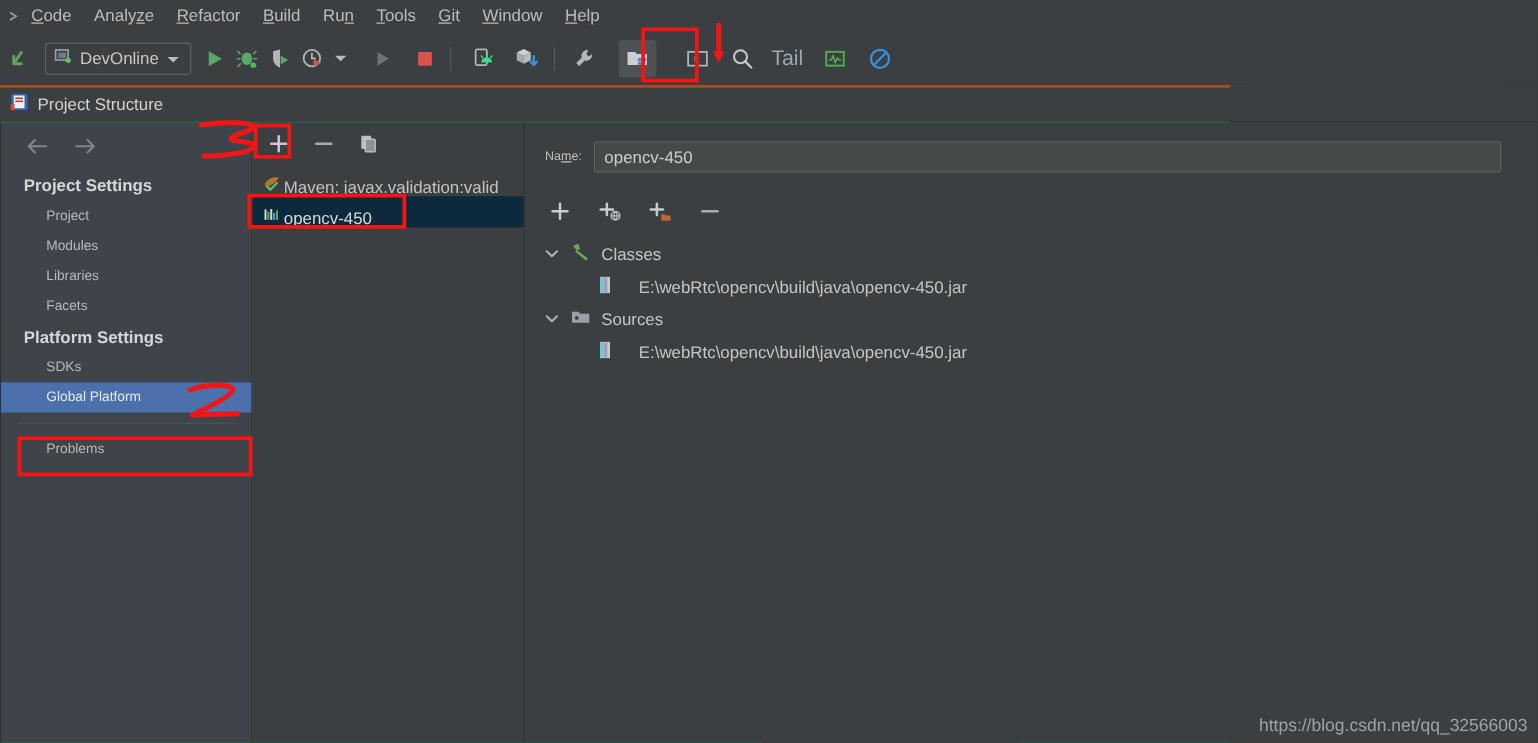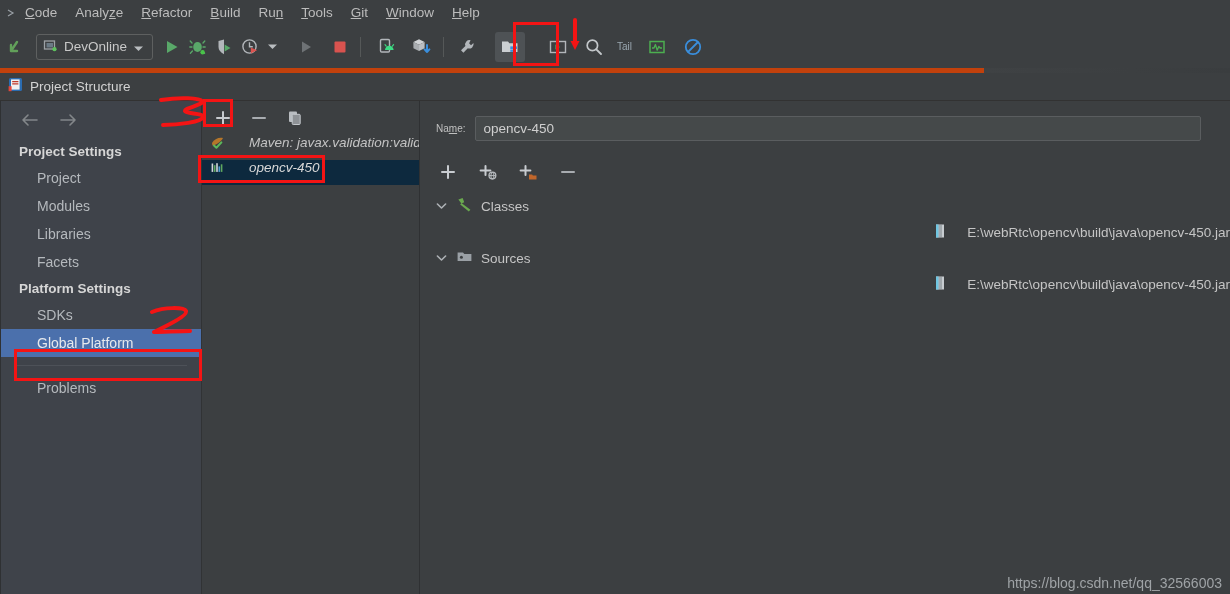--- a/index.html
+++ b/index.html
@@ -28,40 +28,40 @@
   }
   .tb{display:flex;align-items:center;justify-content:center;height:30px;min-width:26px;}
   .tb-sep{width:1px;height:20px;background:#555858;margin:0 7px;}
 
   .runcfg{
     display:flex;align-items:center;height:24px;border:1px solid #5e6060;border-radius:3px;
     padding:0 8px 0 5px;margin-left:6px;margin-right:6px;gap:6px;
   }
   .runcfg-label{font-size:13.5px;color:#c8c8c8;white-space:nowrap;}
 
-  .tailtxt{font-size:10px;color:#9aa7b0;padding:0 4px;}
+  .tailtxt{font-size:17px;color:#9aa7b0;padding:0 4px;}
 
   
   .tabstrip{
     position:absolute;left:0;top:68px;width:1230px;height:28px;
     background:linear-gradient(90deg,#3a3d3f 0%,#393c3e 30%,#414446 46%,#3a3d3f 60%,#404345 76%,#3a3d3f 100%);
     overflow:hidden;
   }
   .blurtab{
     position:absolute;top:3px;height:22px;border-radius:2px;
     filter:blur(3.2px);opacity:.85;
   }
   .blurtab .bt-ico{position:absolute;left:6px;top:4px;width:13px;height:13px;border-radius:2px;}
   .blurtab .bt-txt{position:absolute;left:24px;top:6px;height:9px;border-radius:2px;background:#8d9194;}
   .blur-icon-ghost{position:absolute;top:6px;width:15px;height:15px;border-radius:3px;background:#5a5d5f;filter:blur(3px);opacity:.75;}
 
   
   .dialog{
     position:absolute;left:0;top:68px;width:984px;height:526px;
-    background:#22c55e;border-top:5px solid #c2410c;box-sizing:border-box;
+    background:#22c55e;border-top:2px solid #c2410c;box-sizing:border-box;
   }
   .dlg-titlebar{
     position:absolute;left:0;top:0;width:1230px;height:27px;
     background:#3c3f41;display:flex;align-items:center;padding-left:8px;box-sizing:border-box;gap:7px;
   }
   .dlg-title{font-size:13.5px;color:#d2d2d2;white-space:nowrap;}
 
   .dlg-body{
     position:absolute;left:0;top:27px;width:1230px;height:499px;
     display:flex;box-sizing:border-box;
@@ -73,57 +73,57 @@
     width:202px;flex:0 0 202px;background:#3f434a;
     border-right:1px solid #313335;border-left:1px solid #2f3133;
     box-sizing:border-box;position:relative;
   }
   .sb-nav{height:38px;display:flex;align-items:center;gap:16px;padding-left:18px;box-sizing:border-box;}
   .sb-arrow{width:22px;height:22px;display:flex;align-items:center;justify-content:center;}
   .sb-group{
     font-size:13.5px;font-weight:bold;color:#d6d6d6;padding:5px 0 5px 18px;white-space:nowrap;
   }
   .sb-item{
-    font-size:14px;color:#b5b9bd;padding:6px 0 6px 36px;white-space:nowrap;position:relative;
+    font-size:11px;color:#b5b9bd;padding:6px 0 6px 36px;white-space:nowrap;position:relative;
   }
   .sb-item.selected{background:#4b70ac;color:#e6e9ed;}
   .sb-sep{height:1px;background:#4d5158;margin:8px 14px 8px 14px;}
   .sb-leftstripe{position:absolute;left:0;top:0;width:4px;height:100%;background:#4b70ac;}
 
   
   .listpanel{
     width:218px;flex:0 0 218px;background:#3c3f41;
     border-right:1px solid #2f3133;box-sizing:border-box;position:relative;
   }
   .lp-toolbar{height:34px;display:flex;align-items:center;gap:14px;padding-left:10px;box-sizing:border-box;}
   .lp-btn{width:22px;height:22px;display:flex;align-items:center;justify-content:center;}
   .lp-list{position:absolute;left:0;top:34px;right:0;bottom:0;overflow:hidden;}
   .lp-row{
-    height:25px;display:flex;align-items:flex-start;gap:24px;padding-left:8px;box-sizing:border-box;
-    font-size:13.5px;color:#c3c3c3;white-space:nowrap;font-style:italic;
+    height:25px;display:flex;align-items:flex-end;gap:2px;padding-left:8px;box-sizing:border-box;
+    font-size:13.5px;color:#c3c3c3;white-space:nowrap;
   }
   .lp-row.selected{background:#0d293e;color:#d8d8d8;}
 
   
   .detail{flex:1 1 auto;background:#3c3f41;position:relative;box-sizing:border-box;}
   .name-row{display:flex;align-items:center;height:54px;padding-left:16px;box-sizing:border-box;gap:10px;}
   .name-label{font-size:10px;color:#c0c0c0;}
   .name-label .mn{text-decoration:underline;}
   .name-input{
     width:726px;height:25px;background:#45494a;border:1px solid #5a5d5f;border-radius:2px;
     color:#cfcfcf;font-size:13.5px;font-family:"Liberation Sans",sans-serif;
     padding:0 7px;box-sizing:border-box;outline:none;
   }
   .detail-toolbar{height:34px;display:flex;align-items:center;gap:16px;padding-left:16px;box-sizing:border-box;}
   .dt-btn{width:24px;height:22px;display:flex;align-items:center;justify-content:center;}
 
   .tree{padding-top:4px;}
   .tree-node{display:flex;align-items:center;height:26px;font-size:13.5px;color:#c5c5c5;white-space:nowrap;}
   .tree-node.root{padding-left:14px;gap:8px;}
-  .tree-node.child{padding-left:57px;gap:20px;justify-content:flex-end;}
+  .tree-node.child{padding-left:57px;gap:20px;}
   .chev{width:14px;display:flex;align-items:center;justify-content:center;}
 
   .watermark{
     position:absolute;right:8px;bottom:8px;font-size:14px;color:#9fa3a6;
     font-family:"Liberation Sans",sans-serif;white-space:nowrap;
   }
 
   
   .anno{position:absolute;pointer-events:none;}
   .anno-box{border:3px solid #f41414;box-sizing:border-box;}

